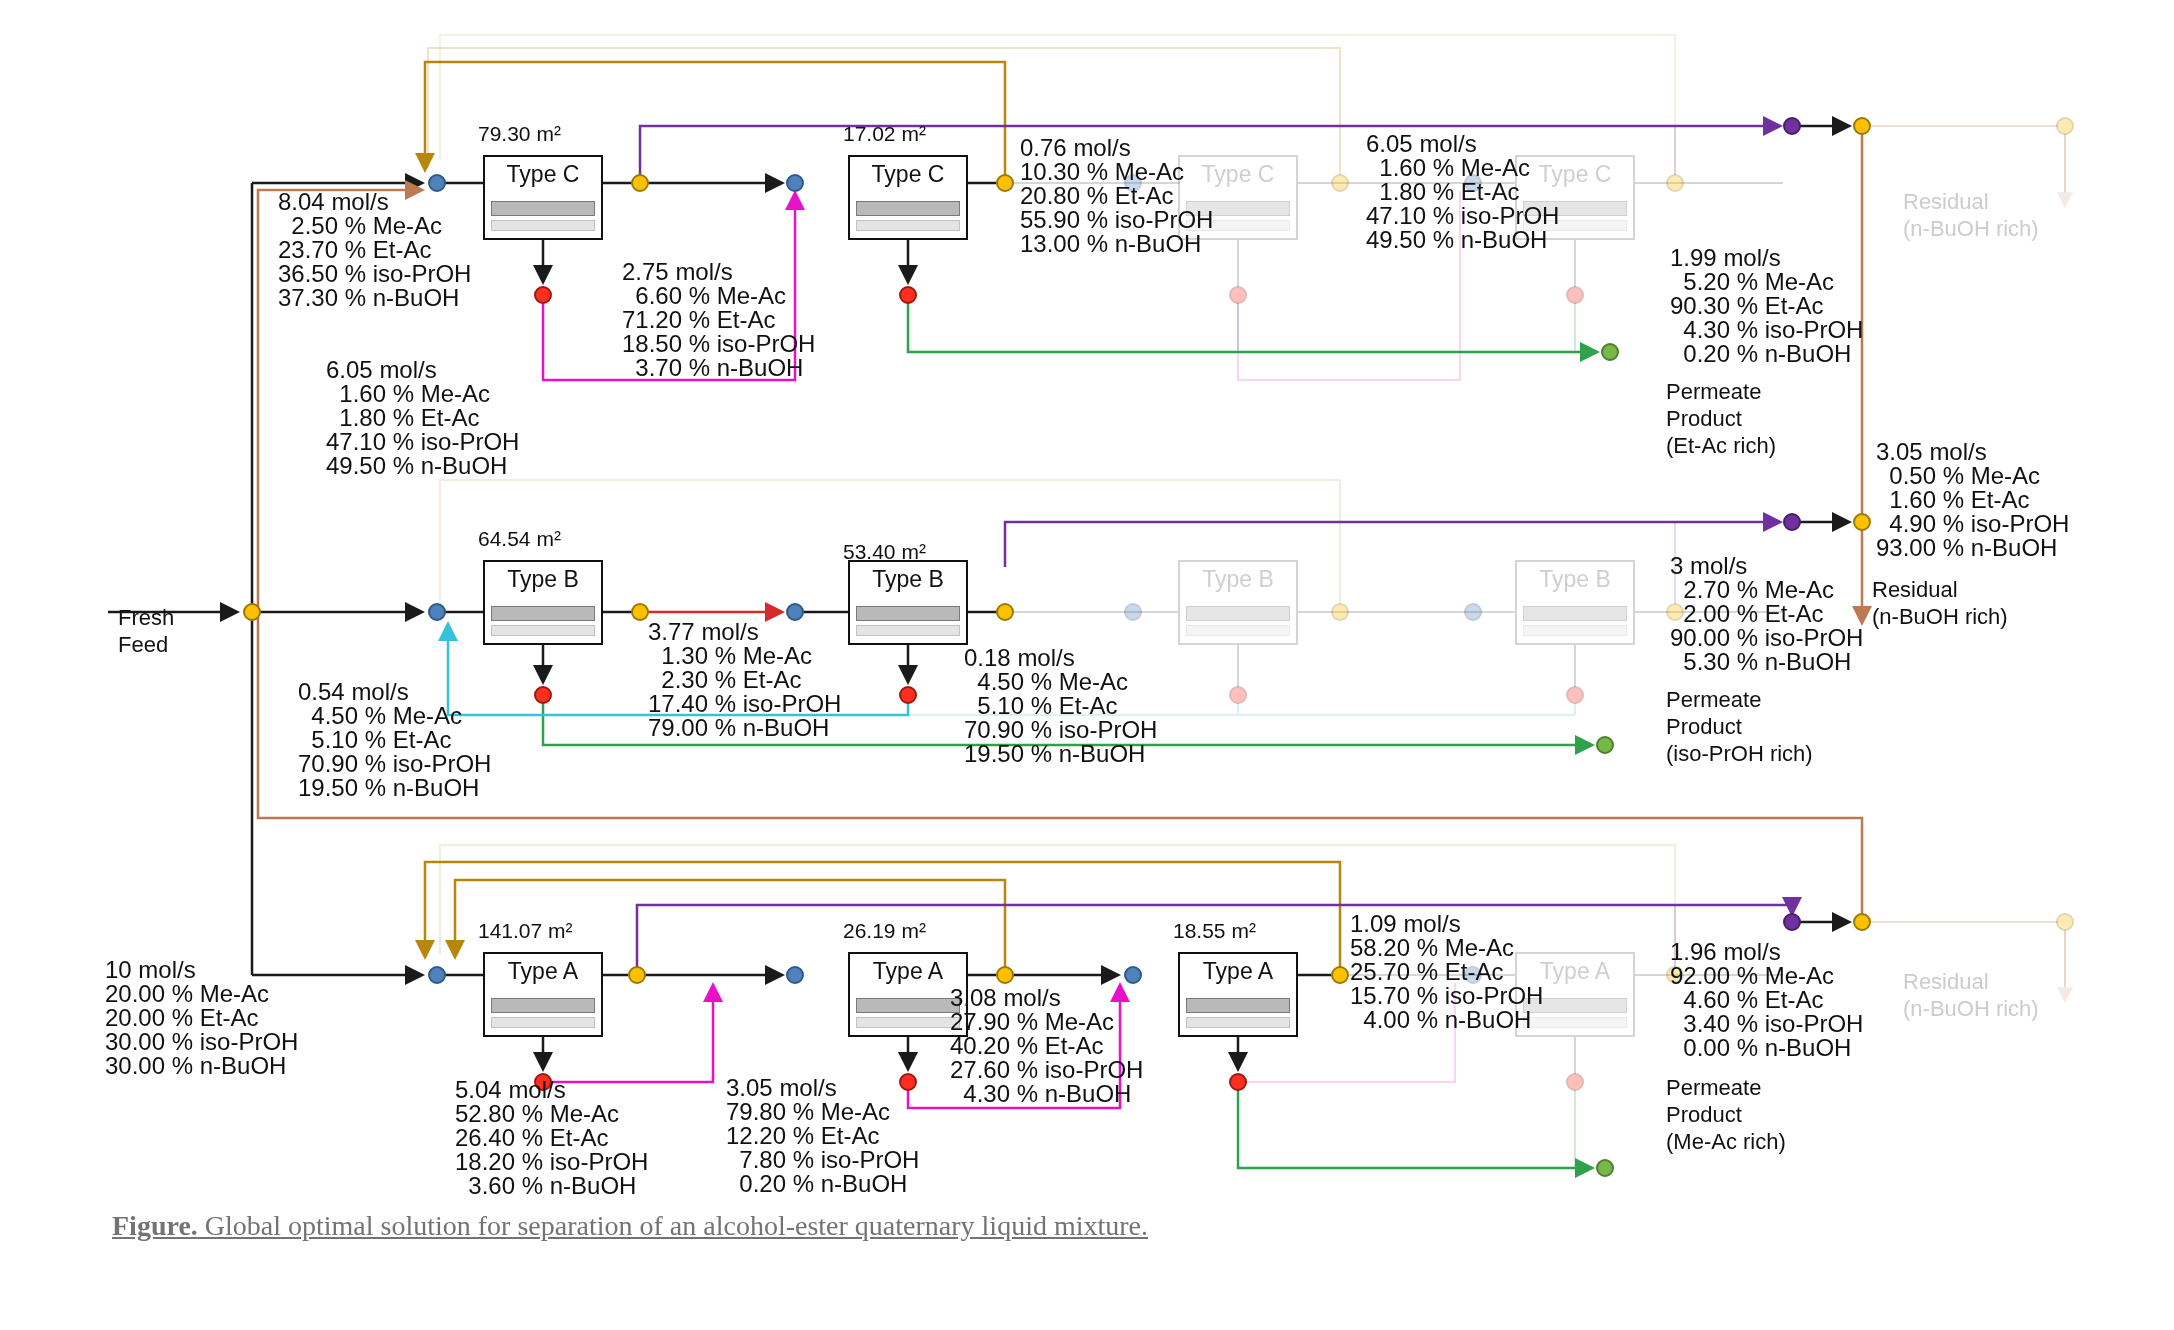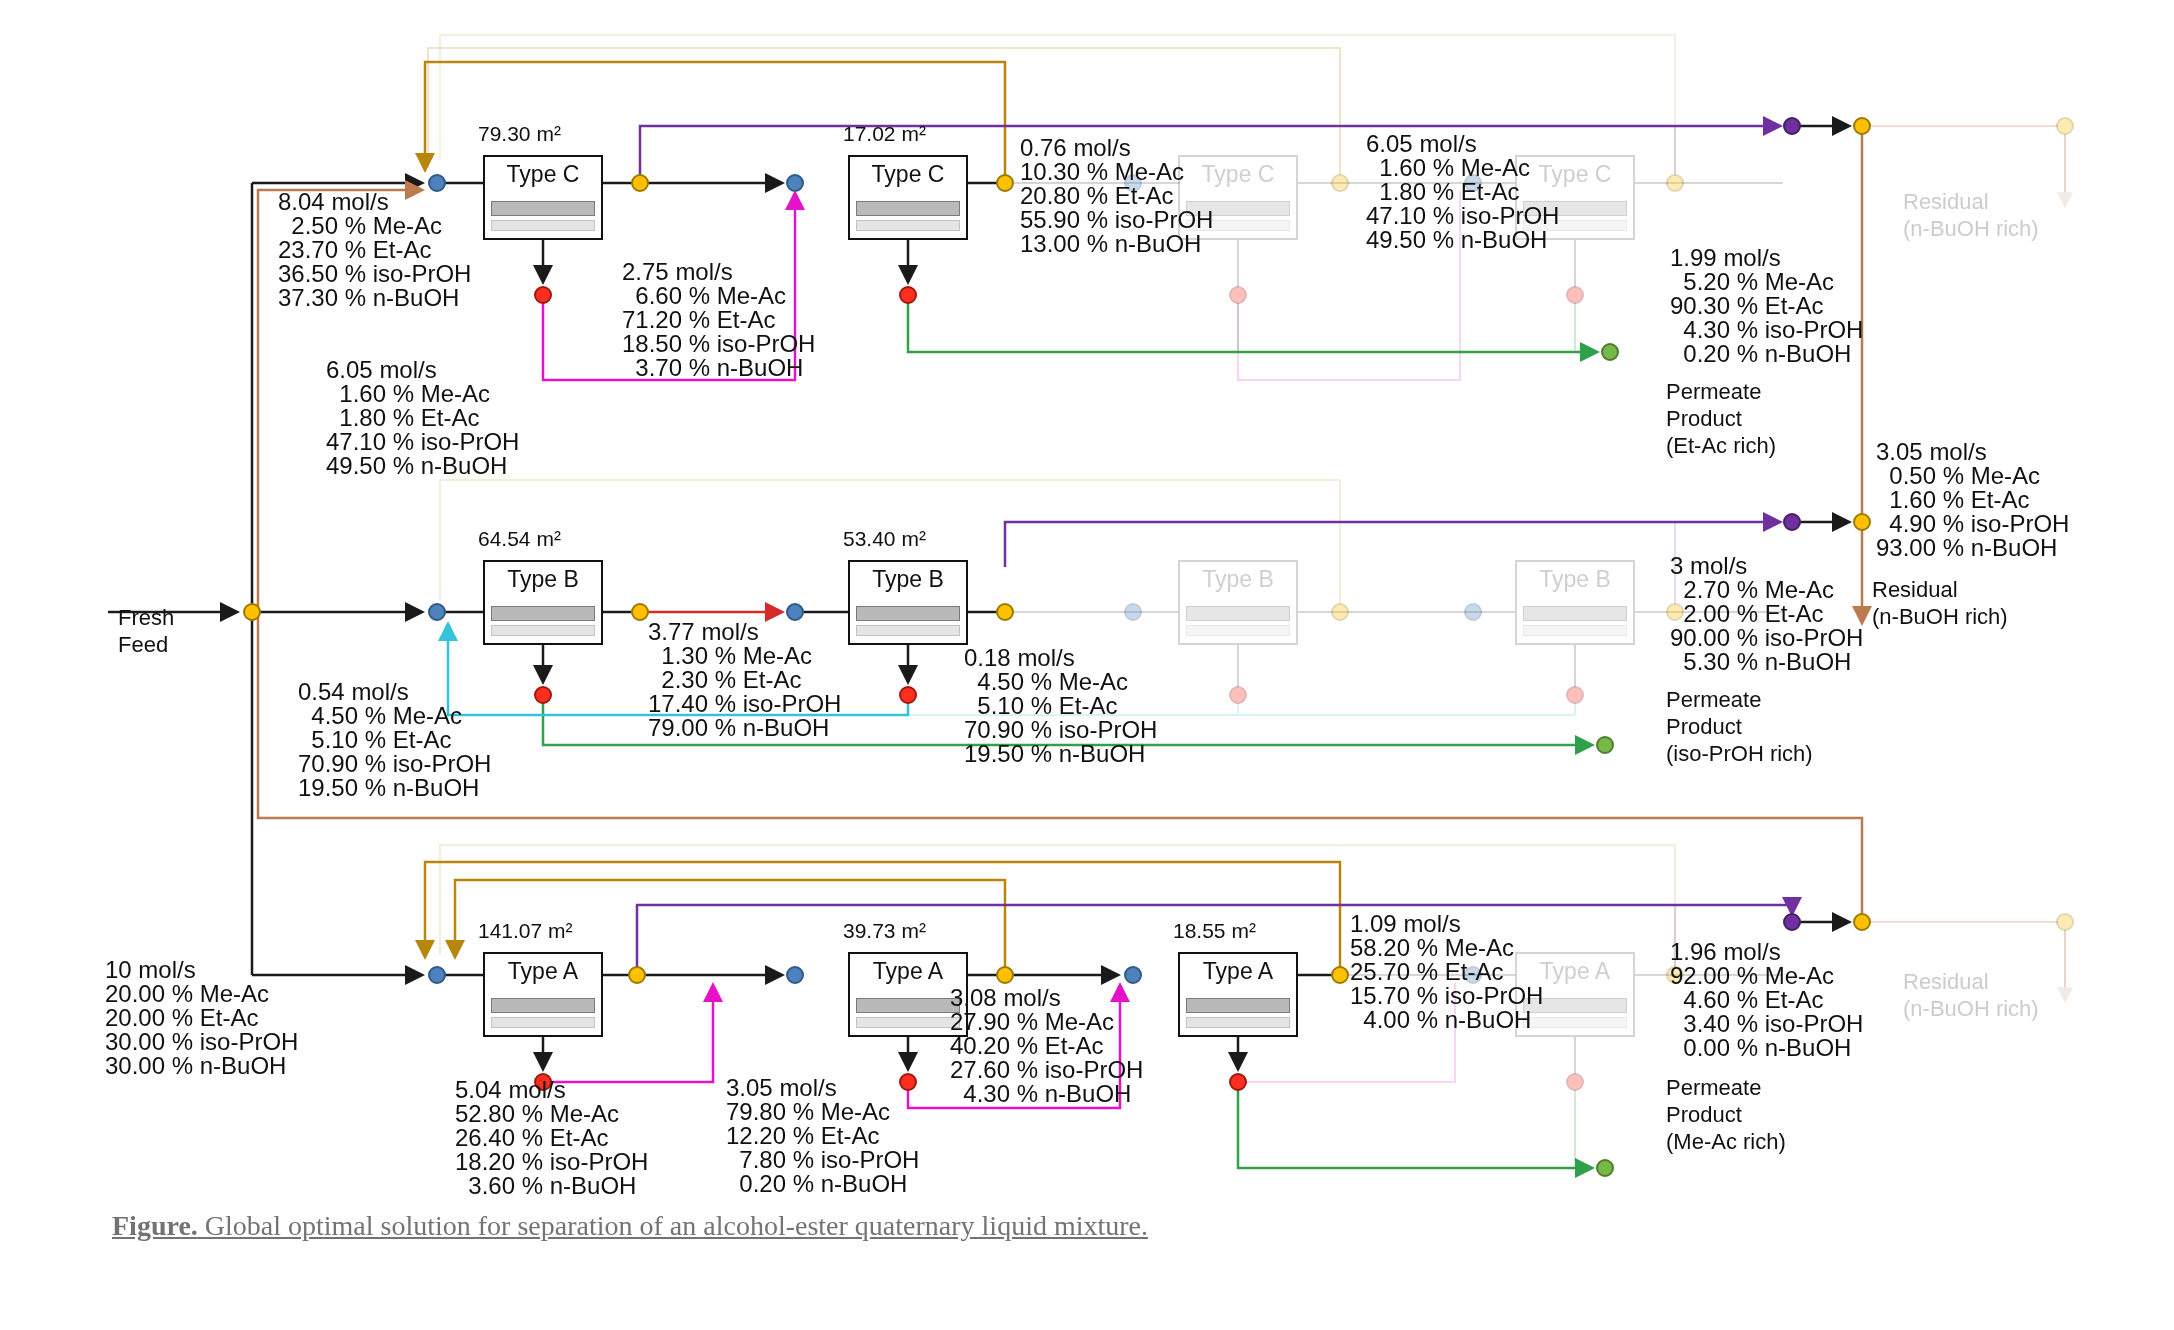--- a/index.html
+++ b/index.html
@@ -265,23 +265,23 @@
   </div>
   <div class="unit ghost" style="left:1515px;top:952px">
     <div class="unit-title">Type A</div>
     <div class="band1"></div>
     <div class="band2"></div>
   </div>
 
   <div class="area" style="left:478px;top:122px">79.30 m²</div>
   <div class="area" style="left:843px;top:122px">17.02 m²</div>
   <div class="area" style="left:478px;top:527px">64.54 m²</div>
-  <div class="area" style="left:843px;top:527px">53.40 m²</div>
+  <div class="area" style="left:843px;top:540px">53.40 m²</div>
   <div class="area" style="left:478px;top:919px">141.07 m²</div>
-  <div class="area" style="left:843px;top:919px">39.73 m²</div>
+  <div class="area" style="left:843px;top:919px">26.19 m²</div>
   <div class="area" style="left:1173px;top:919px">18.55 m²</div>
 
   <div class="lbl" style="left:278px;top:190px">8.04 mol/s
   2.50 % Me-Ac
 23.70 % Et-Ac
 36.50 % iso-PrOH
 37.30 % n-BuOH</div>
   <div class="lbl" style="left:622px;top:260px">2.75 mol/s
   6.60 % Me-Ac
 71.20 % Et-Ac

